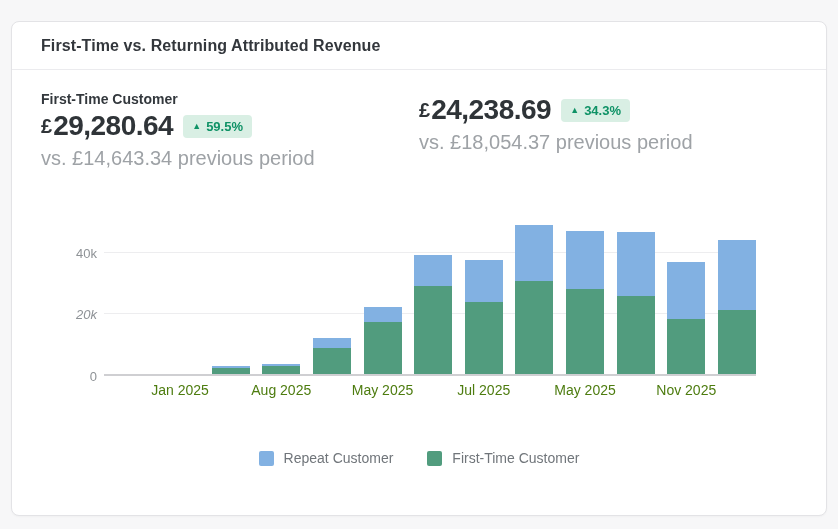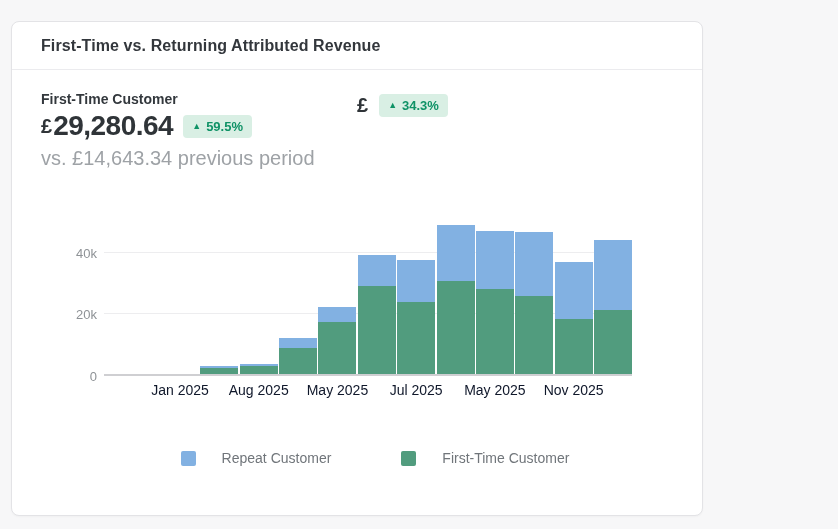--- a/index.html
+++ b/index.html
@@ -5,21 +5,21 @@
   * { margin:0; padding:0; box-sizing:border-box; }
   html,body { width:838px; height:529px; }
   body {
     background:#f7f7f8;
     font-family:"Liberation Sans", sans-serif;
     position:relative;
     overflow:hidden;
   }
   .card {
     position:absolute; left:11px; top:21px;
-    width:692px; height:495px;
+    width:816px; height:495px;
     background:#ffffff;
     border:1px solid #e3e3e6;
     border-radius:8px;
     box-shadow:0 1px 2px rgba(0,0,0,0.03);
   }
   .card-header { padding:15px 29px 14px; border-bottom:1px solid #ebebee; }
   .card-title { font-size:16px; font-weight:700; color:#33373c; letter-spacing:0.1px; }
 
   .stats-row { display:flex; padding:21px 29px 0; }
   .stat { width:380px; }
@@ -52,25 +52,25 @@
   }
   .bar { width:38px; display:flex; flex-direction:column; justify-content:flex-end; }
   .bar-seg { width:100%; }
   .x-labels {
     position:absolute; left:57px; right:0; top:166px;
     display:flex; justify-content:space-between;
   }
   .x-slot { width:38px; position:relative; height:18px; }
   .x-slot span {
     position:absolute; left:50%; transform:translateX(-50%);
-    font-size:14px; color:#0f172a; white-space:nowrap;
+    font-size:14px; color:#4d7c0f; white-space:nowrap;
   }
 
   .legend { display:flex; justify-content:center; gap:34px; margin-top:74px; }
-  .legend-item { display:flex; align-items:center; gap:26px;margin-left:36px; }
+  .legend-item { display:flex; align-items:center; gap:10px; }
   .swatch { width:15px; height:15px; border-radius:2px; }
   .legend-label { font-size:14px; color:#70757a; }
 </style>
 </head>
 <body>
 
 <div class="card">
 
   <div class="card-header">
     <div class="card-title">First-Time vs. Returning Attributed Revenue</div>
@@ -87,34 +87,36 @@
           <span class="arrow">▲</span>
           <span>59.5%</span>
         </span>
       </div>
       <div class="stat-compare">vs. £14,643.34 previous period</div>
     </div>
 
     <div class="stat">
       <div class="stat-value-row">
         <span class="currency">£</span>
+        <span class="stat-value">24,238.69</span>
         <span class="badge" style="background: rgb(217, 239, 228); color: rgb(15, 146, 102);">
           <span class="arrow">▲</span>
           <span>34.3%</span>
         </span>
       </div>
+      <div class="stat-compare">vs. £18,054.37 previous period</div>
     </div>
 
   </div>
 
   <div class="chart-section">
     <div class="chart-flex">
       <div class="y-gutter" id="y-gutter">
           <div class="y-tick" style="bottom: 0px;">0</div>
-          <div class="y-tick" style="bottom: 61.5385px;">20k</div>
+          <div class="y-tick" style="bottom: 61.5385px; font-style: italic;">20k</div>
           <div class="y-tick" style="bottom: 123.077px;">40k</div>
         </div>
       <div class="plot" id="plot">
         <div class="bars" id="bars">
             <div class="bar">
               <div class="bar-seg" style="height: 0.307692px; background: rgb(130, 177, 226);"></div>
               <div class="bar-seg" style="height: 1.23077px; background: rgb(81, 156, 126);"></div>
             </div>
             <div class="bar">
               <div class="bar-seg" style="height: 1.84615px; background: rgb(130, 177, 226);"></div>

